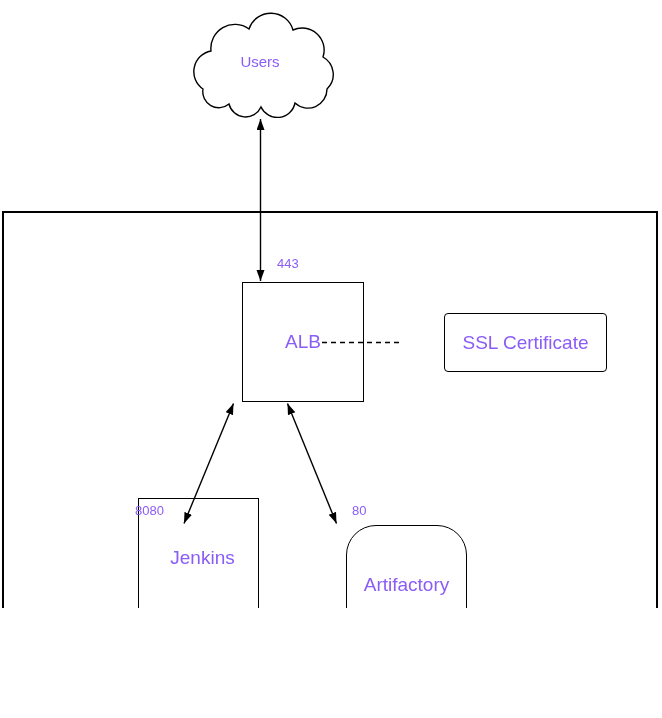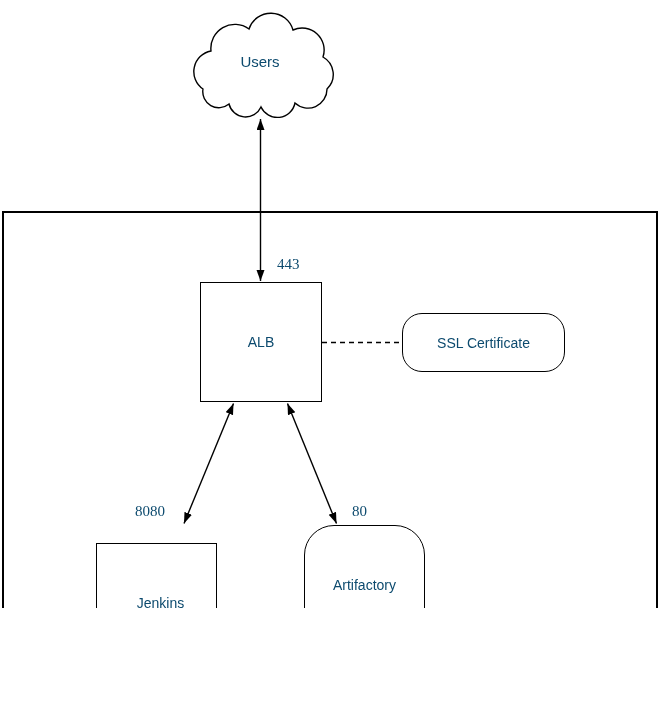--- a/index.html
+++ b/index.html
@@ -6,52 +6,53 @@
     margin: 0;
     padding: 0;
     background: #ffffff;
   }
   .canvas {
     position: relative;
     width: 662px;
     height: 608px;
     background: #ffffff;
     font-family: "Liberation Sans", sans-serif;
-    color: #0c4a6e;
+    color: #8b5cf6;
     overflow: hidden;
   }
   .vpc-boundary {
     position: absolute;
     left: 2px;
     top: 211px;
     width: 656px;
     height: 505px;
     border: 2px solid #000000;
     box-sizing: border-box;
     background: transparent;
   }
   .node {
     position: absolute;
     border: 1.5px solid #000000;
     box-sizing: border-box;
     background: #ffffff;
     display: flex;
     align-items: center;
     justify-content: center;
-    font-size: 14px;
+    font-size: 19px;
     line-height: 18px;
     text-align: center;
+    margin-left: 42px;
   }
   .node.rounded {
-    border-radius: 20px;
+    border-radius: 4px;
     align-items: center;
   }
   #node-alb        { left: 200px; top: 282px; width: 122px; height: 120px; }
   #node-ssl        { left: 402px; top: 313px; width: 163px; height: 59px; }
-  #node-jenkins    { left: 96px;  top: 543px; width: 121px; height: 120px; padding-left: 8px; }
+  #node-jenkins    { left: 96px;  top: 498px; width: 121px; height: 120px; padding-left: 8px; }
   #node-artifactory{ left: 304px; top: 525px; width: 121px; height: 120px; border-radius: 30px; }
 
   .cloud-wrap {
     position: absolute;
     left: 183px;
     top: 5px;
     width: 154px;
     height: 113px;
   }
   .cloud-wrap svg { display: block; }
@@ -61,24 +62,23 @@
     top: 0;
     width: 100%;
     height: 100%;
     display: flex;
     align-items: center;
     justify-content: center;
     font-size: 15px;
   }
   .port-label {
     position: absolute;
-    font-size: 15px;
+    font-size: 13px;
     line-height: 16px;
     white-space: nowrap;
-    font-family: Liberation Serif, serif;
   }
   #port-443  { left: 277px; top: 256px; }
   #port-8080 { left: 135px; top: 503px; }
   #port-80   { left: 352px; top: 503px; }
 
   .edges-layer {
     position: absolute;
     left: 0;
     top: 0;
     width: 662px;

